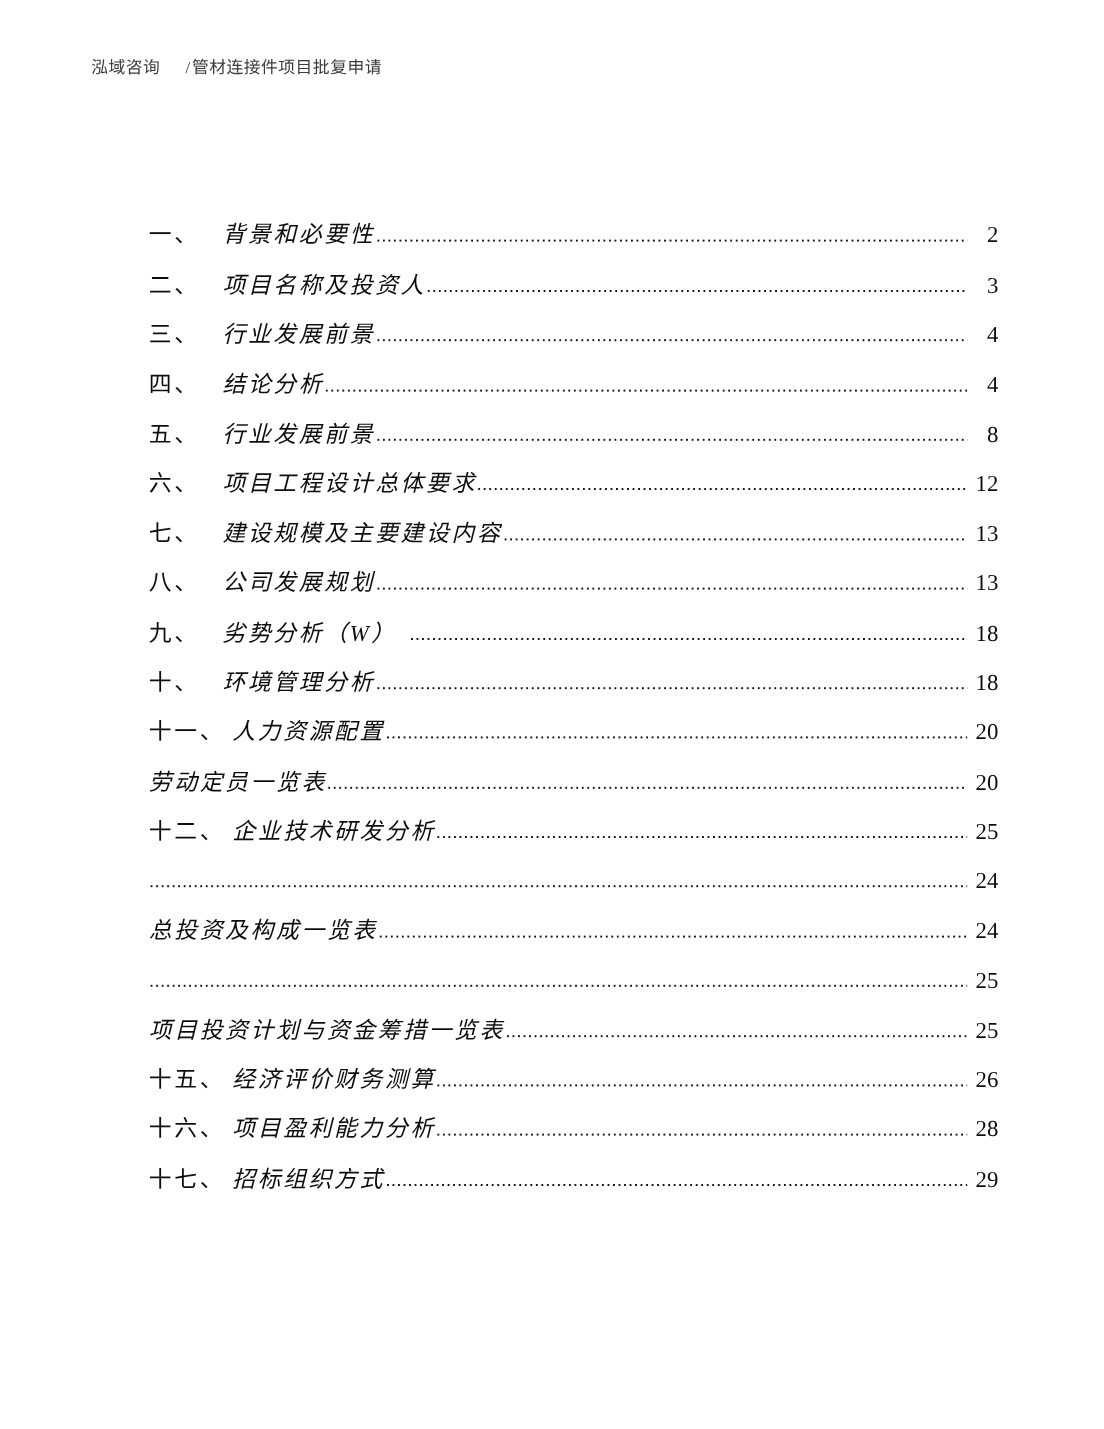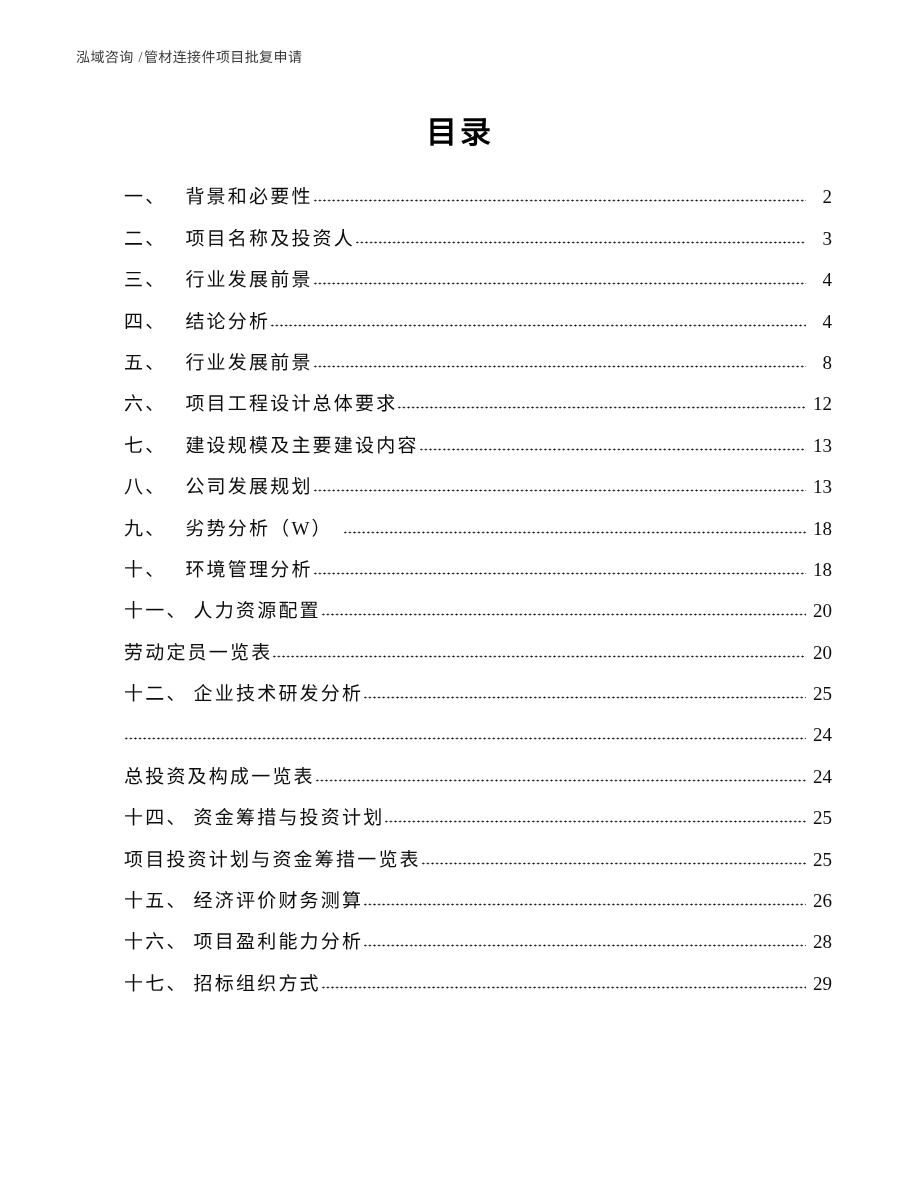--- a/index.html
+++ b/index.html
@@ -28,21 +28,21 @@
     top: 48px;
     left: 76px;
     right: 76px;
     font-size: 14px;
     line-height: 20px;
     color: #3b3b3b;
     letter-spacing: 0.4px;
     white-space: nowrap;
     font-family: "Liberation Serif", "DejaVu Serif", serif;
   }
-  .doc-header .hdr-company { margin-right: 4px; }
+  .doc-header .hdr-company { margin-right: 20px; }
   .doc-header .hdr-sep { margin: 0 1px; }
 
   
   .toc-title {
     position: absolute;
     top: 113px;
     left: 0;
     width: 920px;
     text-align: center;
     font-size: 31px;
@@ -78,20 +78,21 @@
   .toc-num {
     flex: 0 0 auto;
     letter-spacing: 2.2px;
   }
   
   .toc-entry.num-short .toc-num { padding-right: 19px; }
   .toc-entry.num-long  .toc-num { padding-right: 6px; }
   .toc-text {
     flex: 0 0 auto;
     letter-spacing: 2.2px;
+    font-style: italic;
   }
 
   .toc-leader {
     flex: 1 1 auto;
     min-width: 6px;
     margin: 0 0 3px 0;
     height: 13px;
     background-image: radial-gradient(circle, #111111 0.85px, rgba(0,0,0,0) 1.1px);
     background-size: 4.6px 13px;
     background-repeat: repeat-x;
@@ -110,21 +111,20 @@
 </style>
 </head>
 <body>
 
 <div class="page">
 
   <div class="doc-header">
     <span class="hdr-company">泓域咨询</span><span class="hdr-sep">/</span><span class="hdr-doc">管材连接件项目批复申请</span>
   </div>
 
-  <div class="toc-title">目录</div>
 
   <div class="toc-list">
       <div class="toc-entry num-short">
         <span class="toc-label">
           <span class="toc-num">一、</span>
           <span class="toc-text">背景和必要性</span>
         </span>
         <span class="toc-leader"></span>
         <span class="toc-page">2</span>
       </div>
@@ -228,24 +228,20 @@
         <span class="toc-page">24</span>
       </div>
       <div class="toc-entry no-num">
         <span class="toc-label">
           <span class="toc-text">总投资及构成一览表</span>
         </span>
         <span class="toc-leader"></span>
         <span class="toc-page">24</span>
       </div>
       <div class="toc-entry num-long">
-        <span class="toc-label">
-          <span class="toc-num">十四、</span>
-          <span class="toc-text">资金筹措与投资计划</span>
-        </span>
         <span class="toc-leader"></span>
         <span class="toc-page">25</span>
       </div>
       <div class="toc-entry no-num">
         <span class="toc-label">
           <span class="toc-text">项目投资计划与资金筹措一览表</span>
         </span>
         <span class="toc-leader"></span>
         <span class="toc-page">25</span>
       </div>

